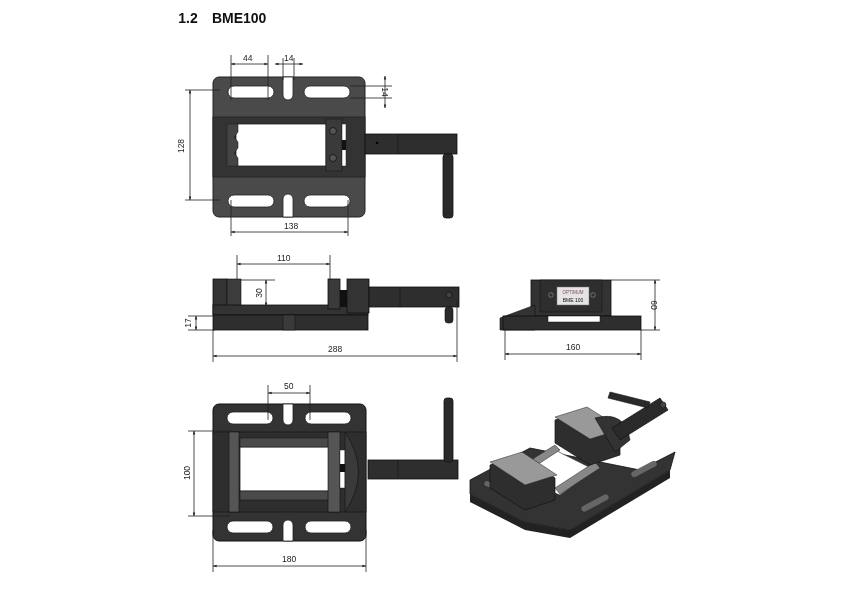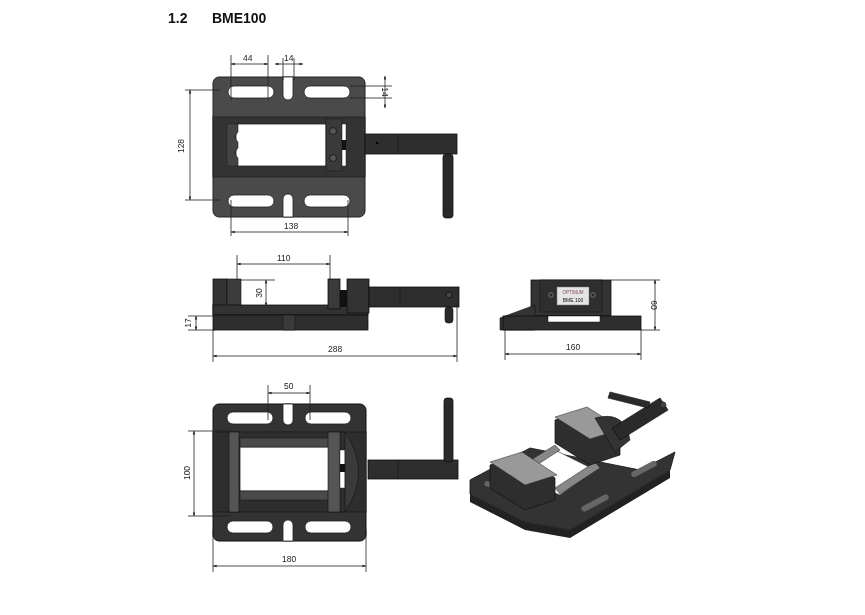--- a/index.html
+++ b/index.html
@@ -1,18 +1,18 @@
 <!DOCTYPE html>
 <html><head>
 <meta charset="utf-8">
 <style>
   html,body{margin:0;padding:0;background:#fff;}
   body{width:865px;height:615px;position:relative;overflow:hidden;font-family:"Liberation Sans",sans-serif;}
   .heading{position:absolute;left:168px;top:10px;font-size:14px;font-weight:bold;color:#111;}
-  .heading .num{display:inline-block;width:40px;}
+  .heading .num{display:inline-block;width:40px;text-align:center;}
   svg{position:absolute;left:0;top:0;}
   .dim{font-family:"Liberation Sans",sans-serif;font-size:8.5px;fill:#222;}
   .dl{stroke:#222;stroke-width:0.8;fill:none;}
 </style>
 </head>
 <body>
 
 <div class="heading">
   <span class="num">1.2</span>
   <span>BME100</span>

